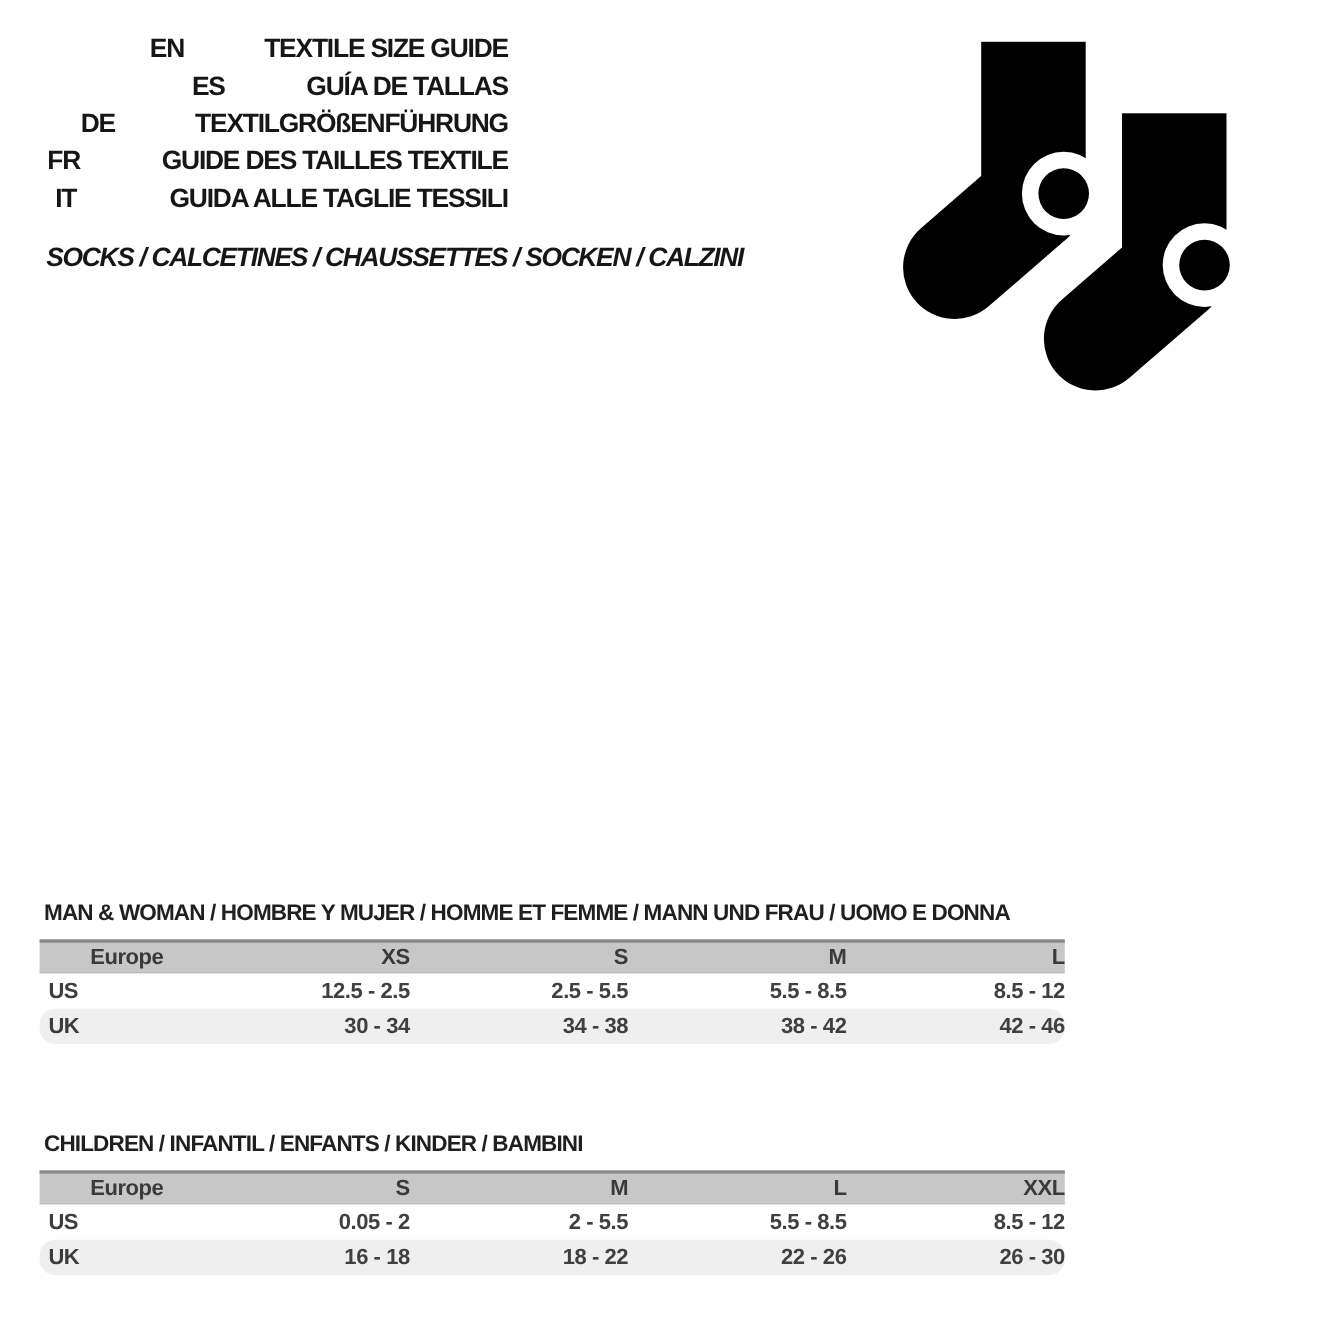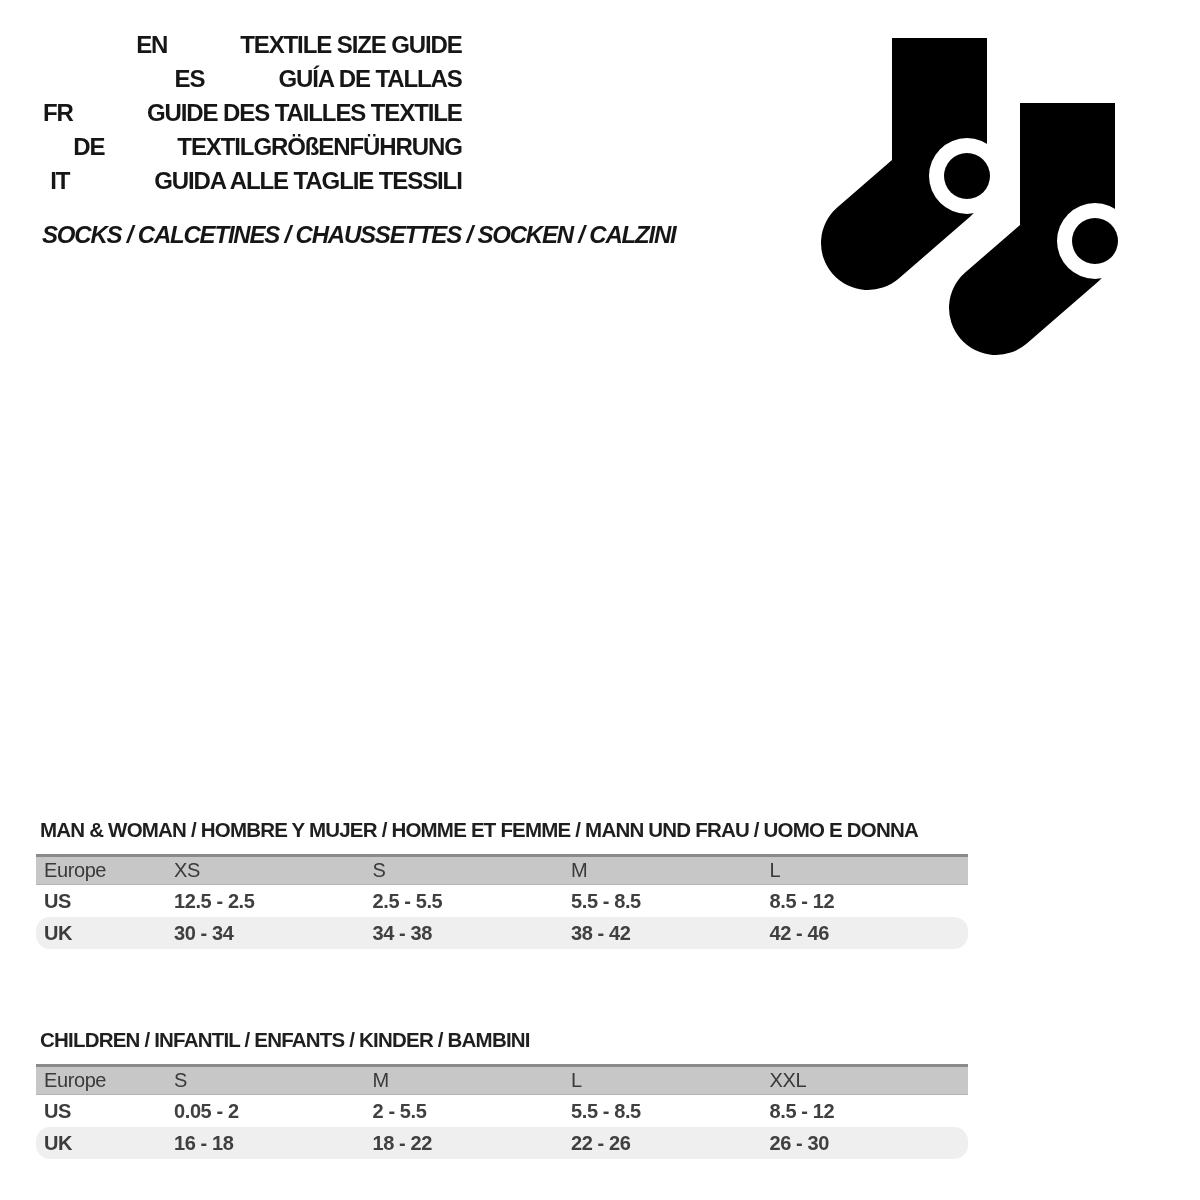--- a/index.html
+++ b/index.html
@@ -105,44 +105,44 @@
     white-space: nowrap;
   }
   .cell.row-label {
     width: 138px;
     padding-left: 8px;
     text-align: left;
     font-weight: 700;
   }
   .cell.size-col {
     flex: 1;
-    text-align: left;
-  }
-  .t-head .cell { font-weight: 400; }
+    text-align: right;
+  }
+  .t-head .cell { font-weight: 700; padding-left: 46px; }
   .t-row .cell.size-col { font-weight: 700; color: #404040; }
 </style>
 </head>
 <body>
 
 <div class="lang-block">
   <div class="lang-row">
     <span class="lang-code">EN</span>
     <span class="lang-label">TEXTILE SIZE GUIDE</span>
   </div>
   <div class="lang-row">
     <span class="lang-code">ES</span>
     <span class="lang-label">GUÍA DE TALLAS</span>
   </div>
   <div class="lang-row">
+    <span class="lang-code">DE</span>
+    <span class="lang-label">TEXTILGRÖßENFÜHRUNG</span>
+  </div>
+  <div class="lang-row">
     <span class="lang-code">FR</span>
     <span class="lang-label">GUIDE DES TAILLES TEXTILE</span>
-  </div>
-  <div class="lang-row">
-    <span class="lang-code">DE</span>
-    <span class="lang-label">TEXTILGRÖßENFÜHRUNG</span>
   </div>
   <div class="lang-row">
     <span class="lang-code">IT</span>
     <span class="lang-label">GUIDA ALLE TAGLIE TESSILI</span>
   </div>
 </div>
 
 <div class="category-line">SOCKS / CALCETINES / CHAUSSETTES / SOCKEN / CALZINI</div>
 
 <svg class="socks-icon" viewBox="0 0 330 335" xmlns="http://www.w3.org/2000/svg" aria-hidden="true">

